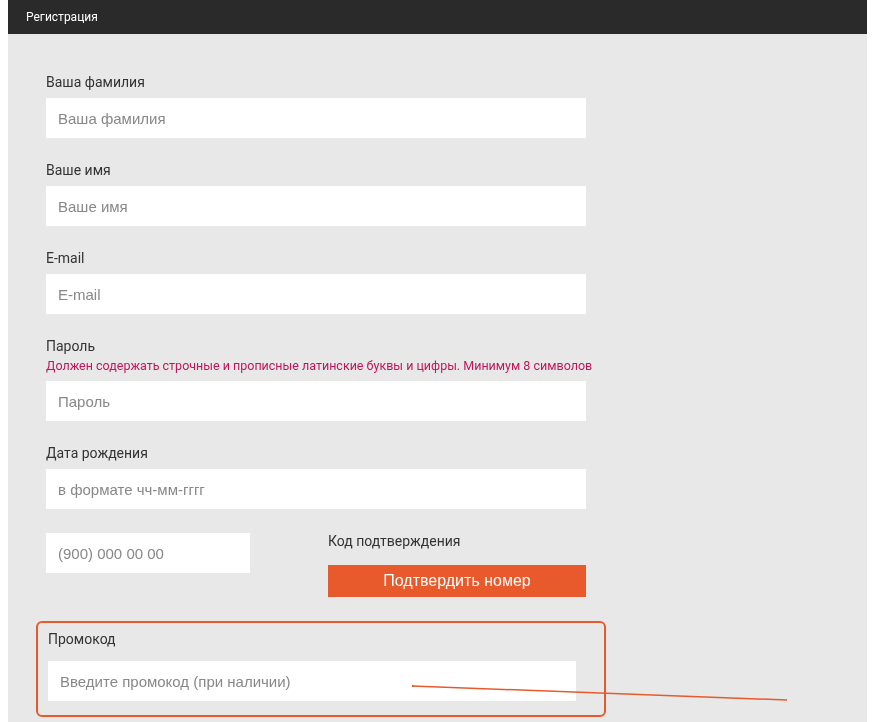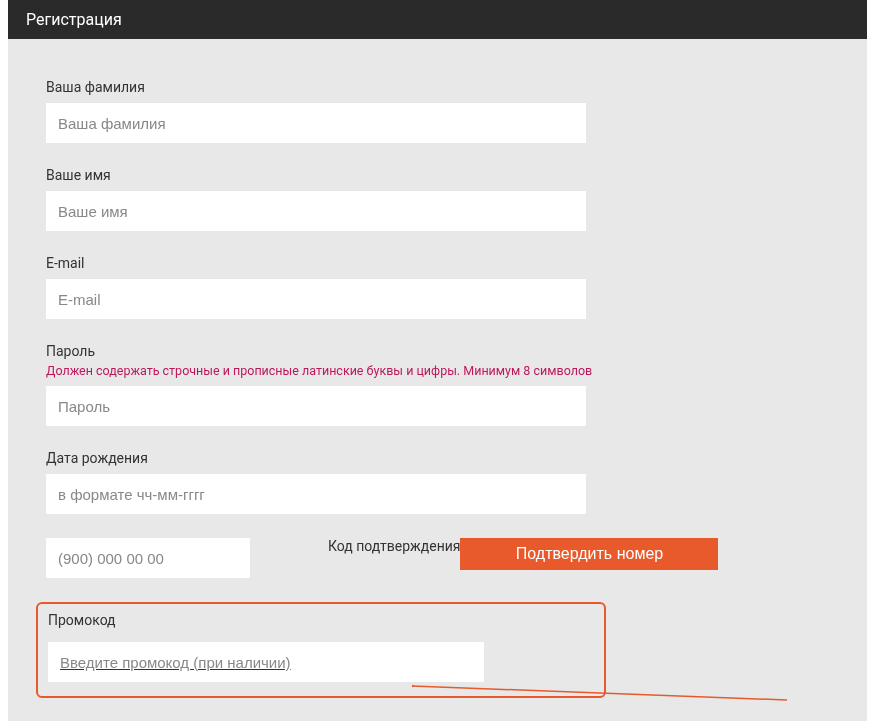--- a/index.html
+++ b/index.html
@@ -16,21 +16,21 @@
       position: relative;
     }
     .page-wrapper {
       padding-left: 8px;
       padding-right: 8px;
     }
     .header {
       background: #2a2a2a;
       color: #fff;
       padding: 10px 18px;
-      font-size: 16px;
+      font-size: 12px;
       font-weight: 400;
     }
     .form-container {
       background: #e8e8e8;
       padding: 40px 38px 20px 38px;
       min-height: 682px;
     }
     .form-group {
       margin-bottom: 24px;
     }
@@ -64,20 +64,22 @@
       gap: 30px;
     }
     .phone-col {
       width: 252px;
     }
     .phone-col .form-input {
       width: 204px;
     }
     .code-col {
       display: flex;
+      flex-direction: column;
+      gap: 8px;
     }
     .btn-confirm {
       height: 32px;
       width: 258px;
       background: #e85a2b;
       color: #fff;
       border: none;
       font-size: 16px;
       cursor: pointer;
       outline: none;
@@ -88,22 +90,21 @@
       padding: 8px 10px 14px 10px;
       margin-top: 8px;
       margin-left: -10px;
       width: 570px;
       position: relative;
     }
     .promo-highlight .form-label {
       margin-bottom: 14px;
     }
     .promo-highlight .form-input {
-      width: 436px;
-      text-decoration: underline;
+      width: 528px;
     }
     .arrow-svg {
       position: absolute;
       top: 660px;
       left: 412px;
       width: 400px;
       height: 50px;
       pointer-events: none;
     }
   </style>

